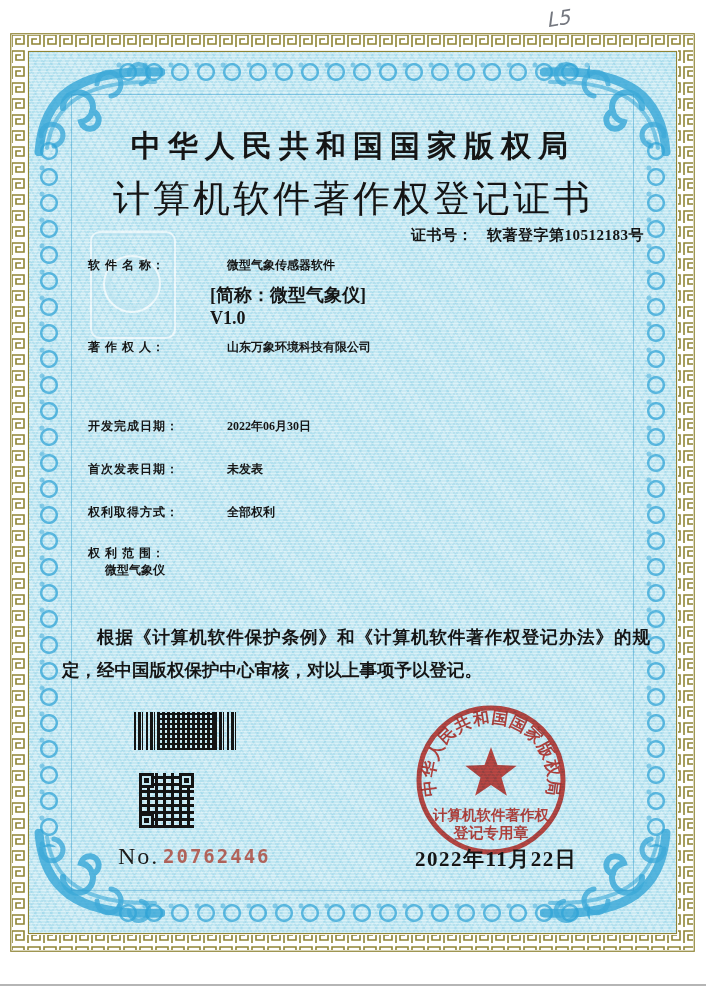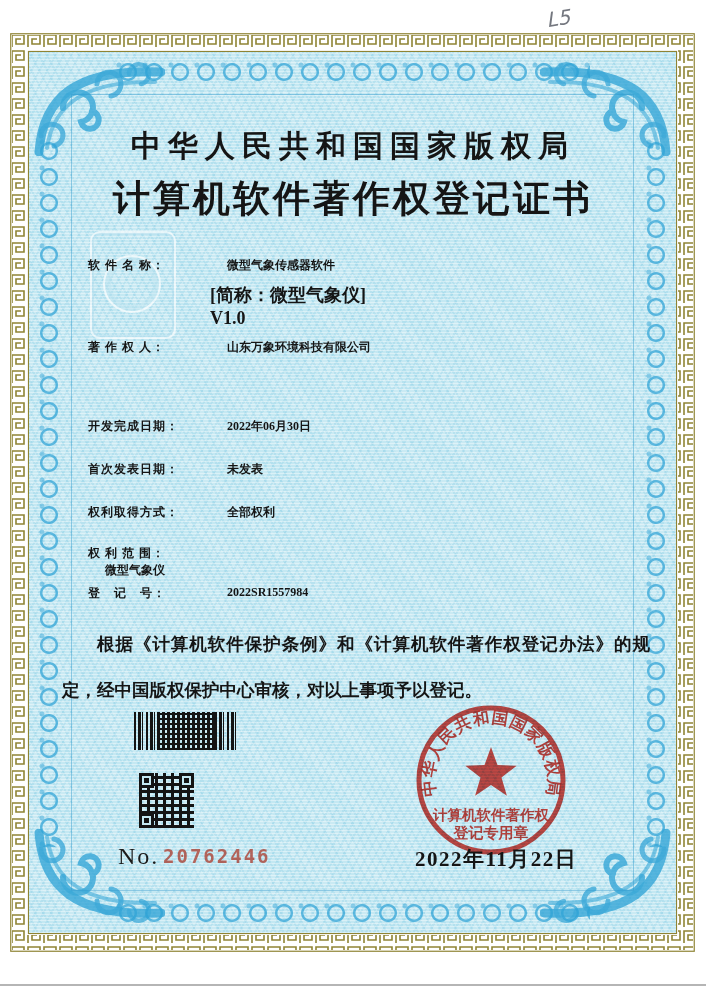--- a/index.html
+++ b/index.html
@@ -37,35 +37,35 @@
   .corner.tl{left:4px; top:4px;}
   .corner.tr{right:4px; top:4px; transform:scaleX(-1);}
   .corner.bl{left:4px; bottom:4px; transform:scaleY(-1);}
   .corner.br{right:4px; bottom:4px; transform:scale(-1,-1);}
   .inner-line{position:absolute; left:42px; top:42px; right:42px; bottom:42px;
     border:1px solid rgba(47,152,203,.45); pointer-events:none;}
   
   .authority{position:absolute; left:0; right:0; top:126px; text-align:center;
     font-size:30px; font-weight:bold; letter-spacing:7px; white-space:nowrap;}
   .cert-title{position:absolute; left:0; right:0; top:174px; text-align:center;
-    font-size:37px; font-weight:bold; letter-spacing:3px; white-space:nowrap;}
+    font-size:37px; font-weight:normal; letter-spacing:3px; white-space:nowrap;}
   .cert-no{position:absolute; right:62px; top:226px; font-size:15px; font-weight:bold; letter-spacing:.5px;}
   .cert-no .gap{display:inline-block; width:14px;}
   .watermark{position:absolute; left:90px; top:231px; width:82px; height:104px;
     border:2px solid rgba(255,255,255,.75); border-radius:10px;
     box-shadow:inset 0 0 0 2px rgba(178,220,236,.55); opacity:.85;}
   .watermark::after{content:""; position:absolute; left:11px; top:22px; width:54px; height:54px;
     border:2px solid rgba(255,255,255,.8); border-radius:50%;
     box-shadow:inset 0 0 0 6px rgba(190,228,240,.5);}
   .row{position:absolute; left:88px; display:flex; font-size:12px; font-weight:bold; white-space:nowrap;}
   .row .label{width:122px; letter-spacing:1px;}
   .row .value{margin-left:17px;}
   .subline{position:absolute; left:210px; font-size:18px; font-weight:bold; white-space:nowrap;}
   .statement{position:absolute; left:62px; right:56px; top:621px;
-    font-size:17.5px; font-weight:600; line-height:46px; text-indent:2em; text-align:justify;}
+    font-size:17.5px; font-weight:600; line-height:33px; text-indent:2em; text-align:justify;}
   
   .barcode{position:absolute; left:134px; top:712px; width:104px; height:38px; display:flex;}
   .barcode .bars{width:23px; height:100%;
     background:repeating-linear-gradient(90deg,#141414 0 2px,transparent 2px 4px,#141414 4px 7px,transparent 7px 8px,#141414 8px 9px,transparent 9px 12px);}
   .barcode .matrix{width:58px; height:100%;
     background-image:
       repeating-linear-gradient(0deg,#141414 0 2px,transparent 2px 5px),
       repeating-linear-gradient(90deg,#141414 0 3px,transparent 3px 5px),
       repeating-linear-gradient(37deg,transparent 0 3px,#c4e8f2 3px 6px);}
   .qr{position:absolute; left:139px; top:773px; width:55px; height:55px;
@@ -152,20 +152,21 @@
         <path d="M64,28 a12,12 0 1 1 14,12" stroke-width="5" opacity=".8"></path>
         <path d="M96,18 a10,10 0 1 1 12,10" stroke-width="4.5" opacity=".75"></path>
         <path d="M8,80 a11,11 0 1 1 13,10" stroke-width="5" opacity=".8"></path>
       </g>
     </svg>
     <div class="inner-line"></div>
   </div>
 
   <div class="authority">中华人民共和国国家版权局</div>
   <div class="cert-title">计算机软件著作权登记证书</div>
+  <div class="cert-no"><span>证书号：</span><span class="gap"></span><span>软著登字第10512183号</span></div>
 
   <div class="watermark"></div>
 
   <div class="row" style="top:257px;">
     <span class="label">软 件 名 称：</span>
     <span class="value">微型气象传感器软件</span>
   </div>
   <div class="subline" style="top:283px;">[简称：微型气象仪]</div>
   <div class="subline" style="top:308px;">V1.0</div>
 
@@ -182,24 +183,20 @@
     <span class="label">首次发表日期：</span>
     <span class="value">未发表</span>
   </div>
   <div class="row" style="top:504px;">
     <span class="label">权利取得方式：</span>
     <span class="value">全部权利</span>
   </div>
   <div class="row" style="top:545px;flex-direction:column;">
     <span class="label">权 利 范 围：</span>
     <span class="value">微型气象仪</span>
-  </div>
-  <div class="row" style="top:585px;">
-    <span class="label">登　记　号：</span>
-    <span class="value">2022SR1557984</span>
   </div>
 
   <div class="statement">根据《计算机软件保护条例》和《计算机软件著作权登记办法》的规定，经中国版权保护中心审核，对以上事项予以登记。</div>
 
   <div class="barcode">
     <div class="bars"></div>
     <div class="matrix"></div>
     <div class="bars"></div>
   </div>
 

